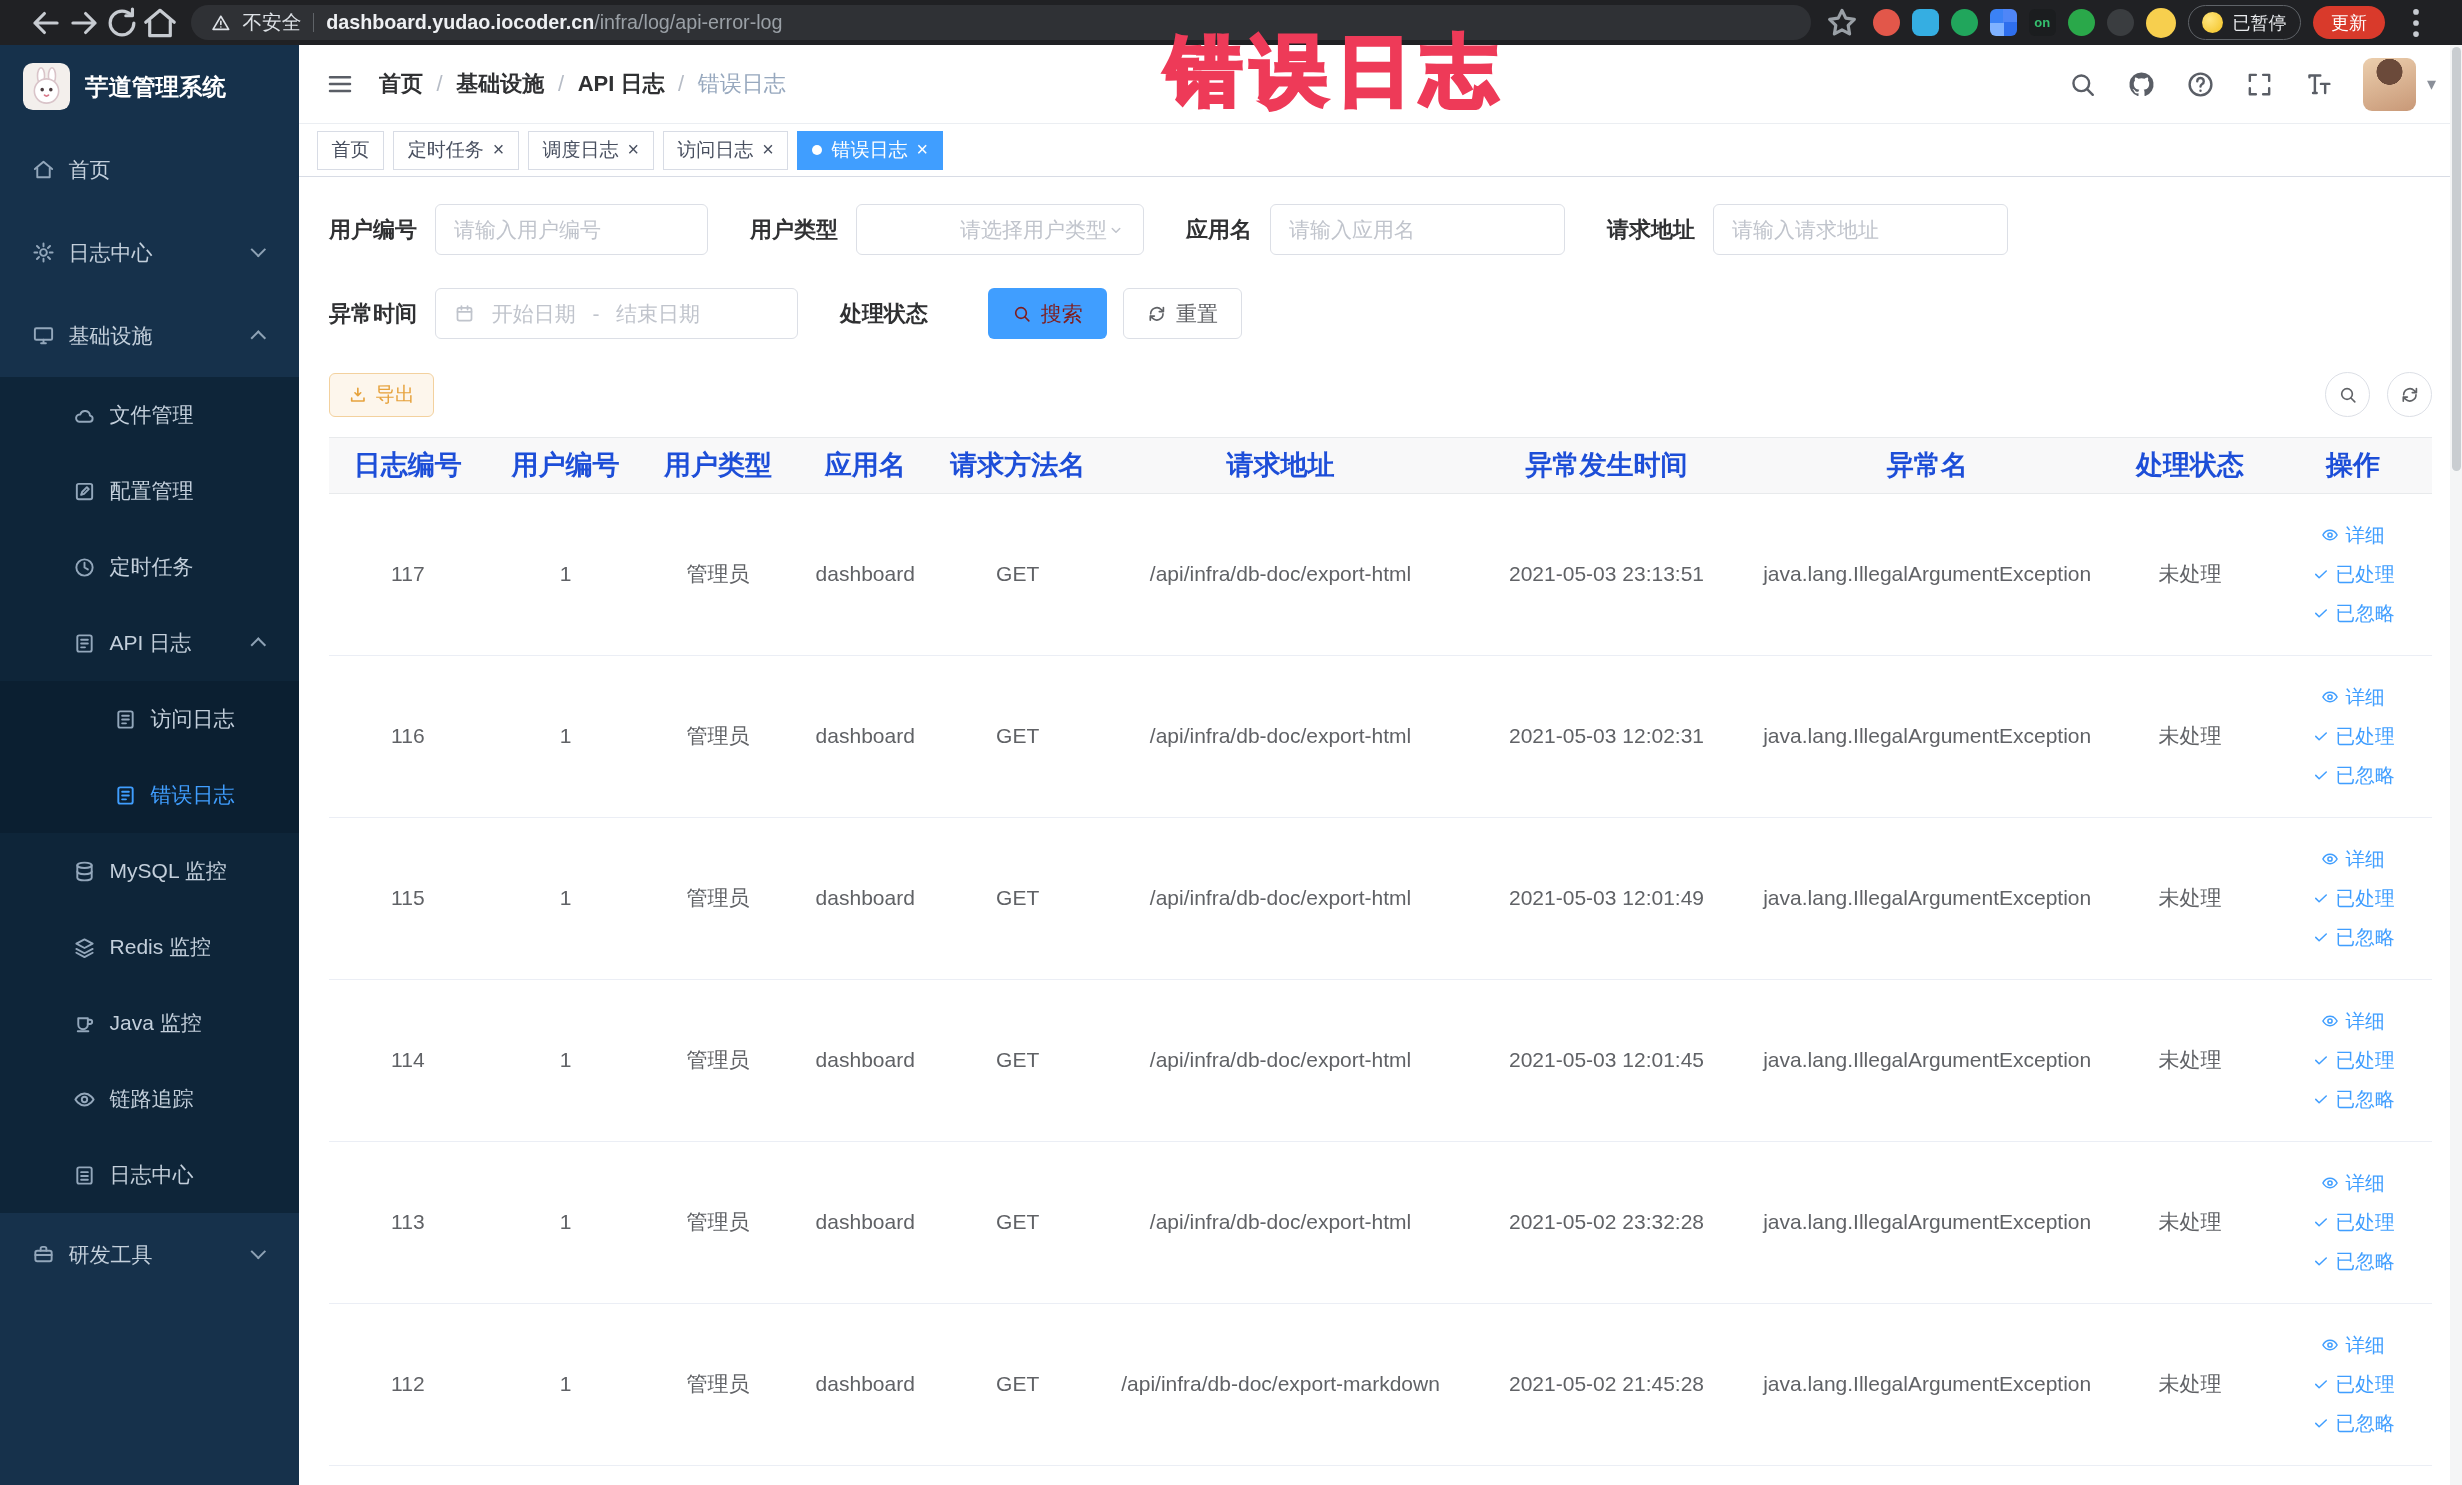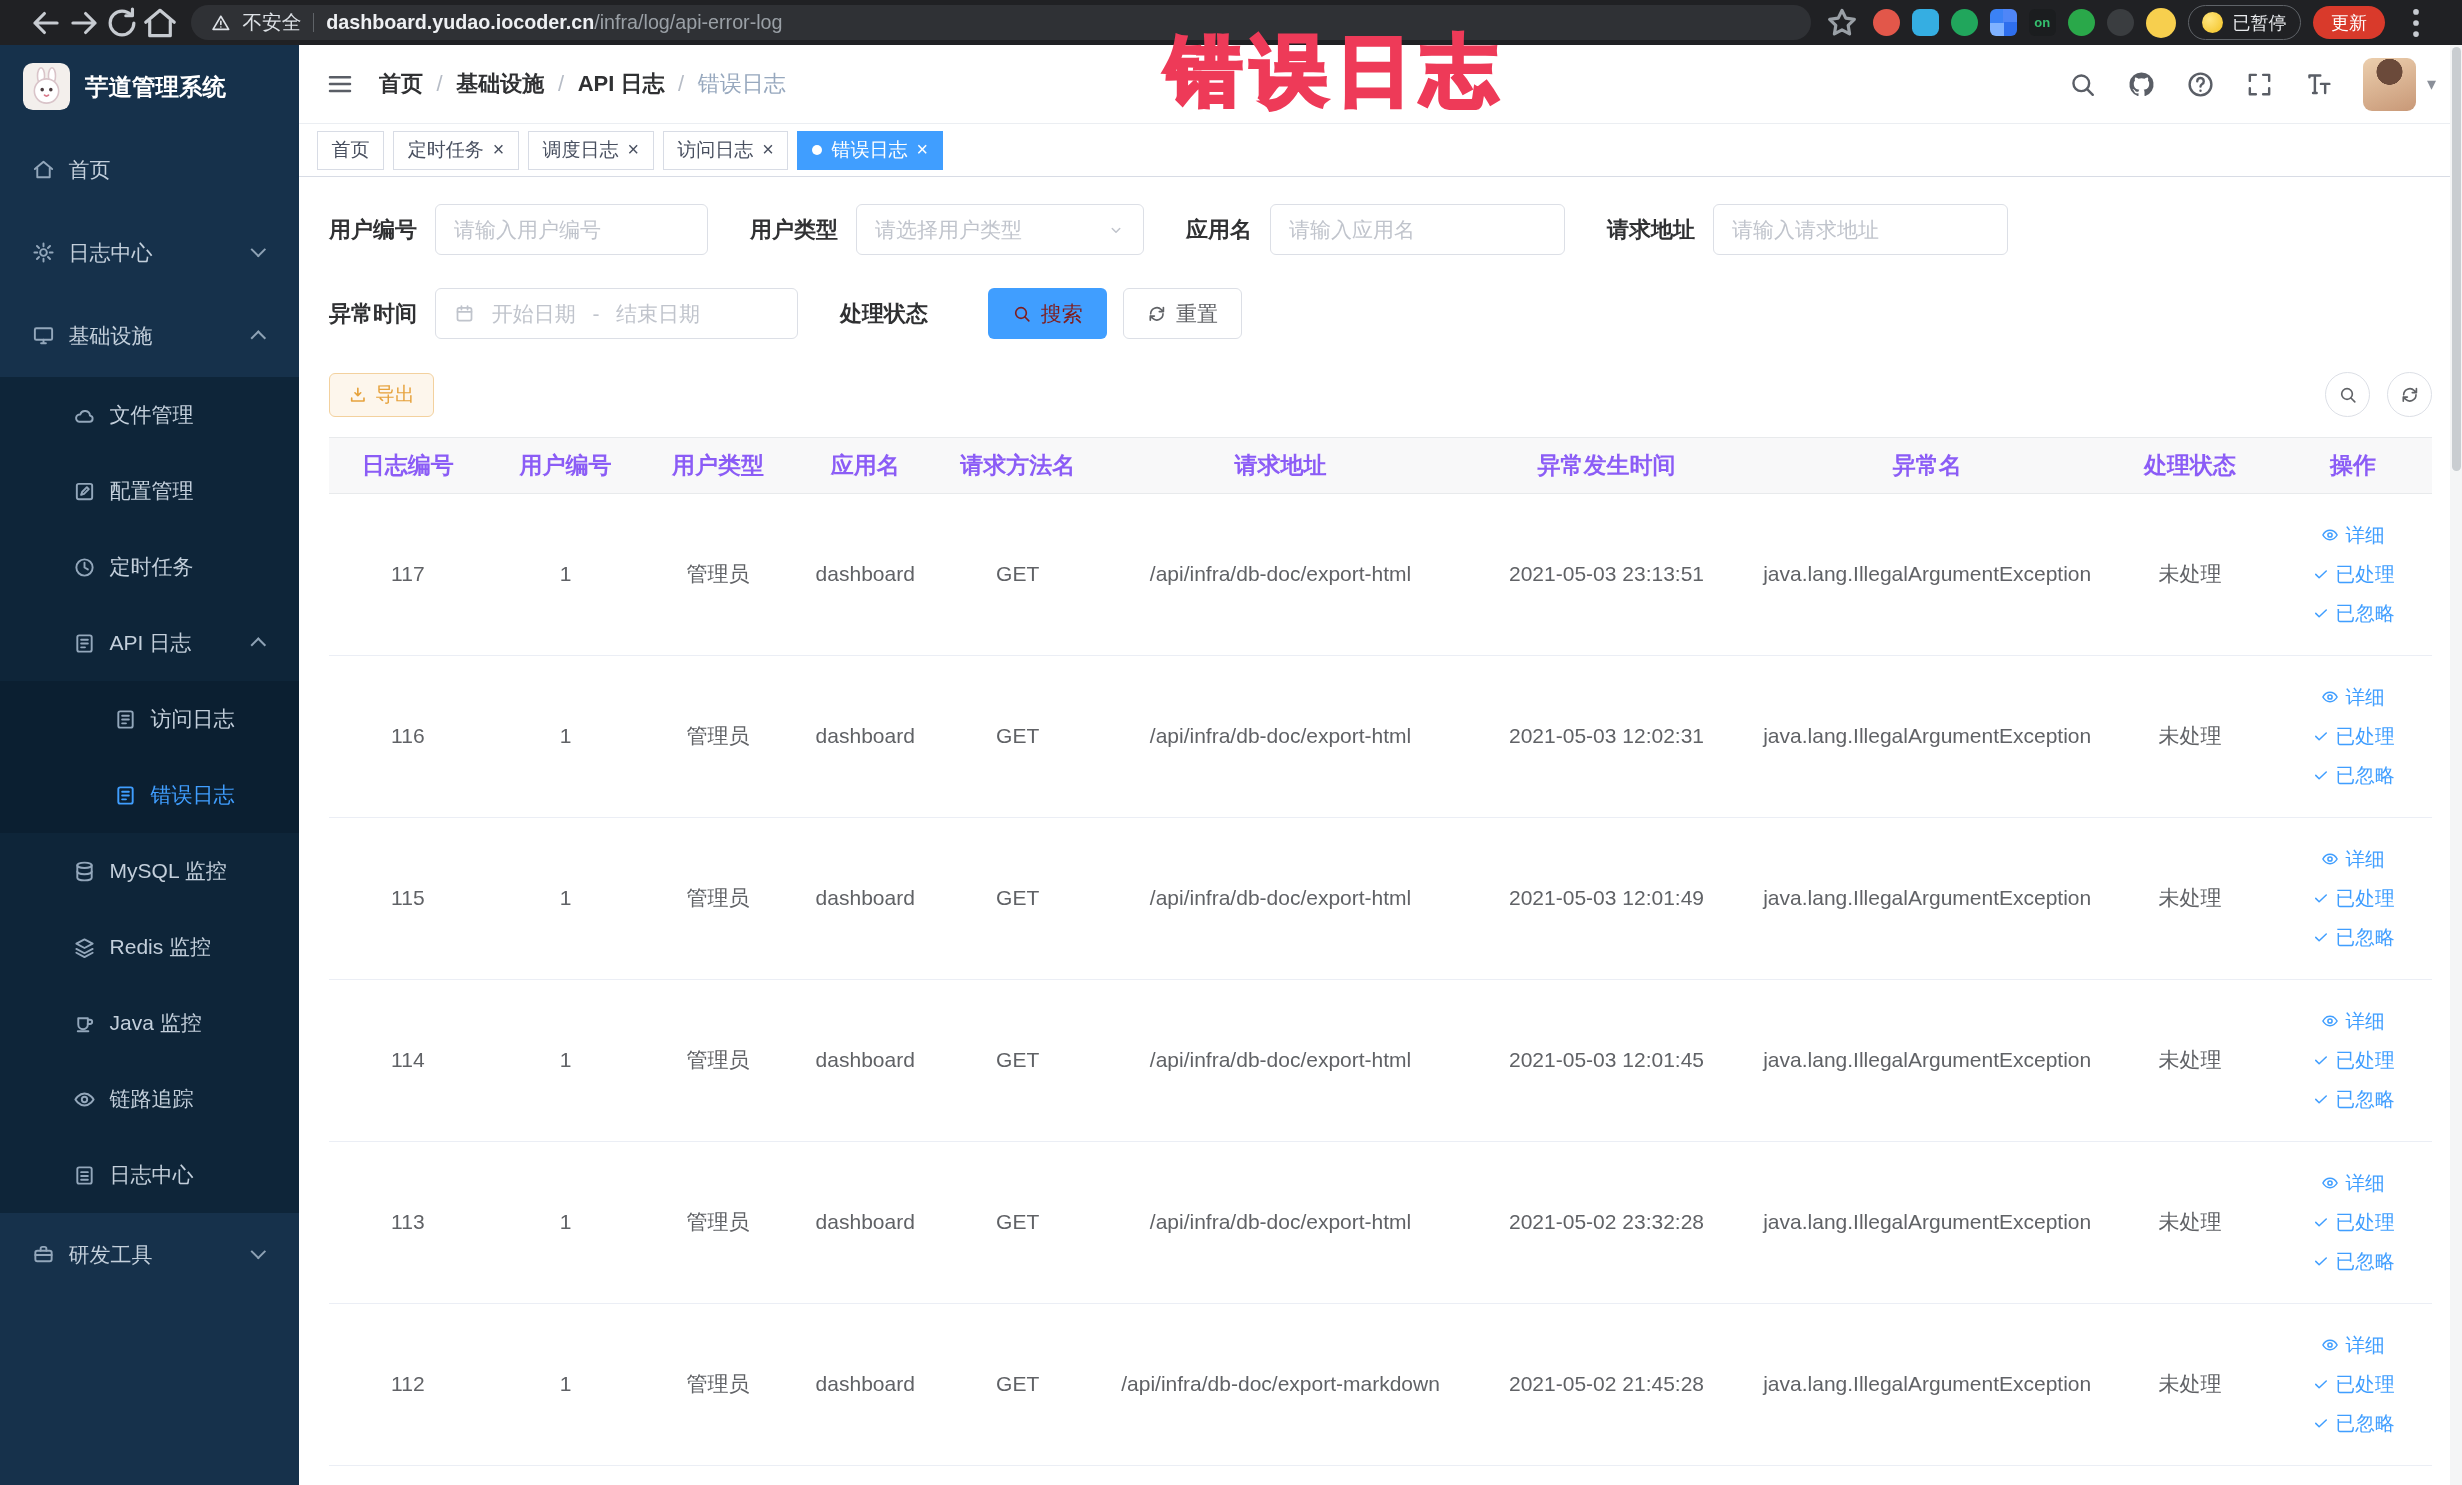--- a/index.html
+++ b/index.html
@@ -71,39 +71,39 @@
   .tag.active{background:var(--accent,#409eff);border-color:var(--accent,#409eff);color:#fff}
   .tag .dot{width:10.6px;height:10.6px;border-radius:50%;background:#fff;flex:none}
 
   
   .content{flex:1;padding:27px 30px;overflow:hidden;background:#fff}
   .frow{display:flex;align-items:center;margin-bottom:33px}
   .fgroup{display:flex;align-items:center;margin-right:42px}
   .flabel{font-size:22px;font-weight:700;color:#303133;margin-right:18px;white-space:nowrap}
   .finput{height:51px;border:0.8px solid #dcdfe6;border-radius:6px;background:#fff;font-size:21px;color:#606266;padding:0 18px;font-family:inherit}
   input.finput::placeholder{color:#c0c4cc}
-  .fselect{display:flex;align-items:center;justify-content:space-between;cursor:pointer}
+  .fselect{display:flex;align-items:center;justify-content:flex-end;cursor:pointer}
   .fselect .ph,.daterange .ph{color:#c0c4cc}
   .fselect .icon{color:#c0c4cc;font-size:18px}
   .daterange{display:flex;align-items:center;gap:16.7px;cursor:pointer}
   .daterange .icon{color:#c0c4cc;font-size:21px}
   .daterange .rsep{color:#c0c4cc}
   .w360{width:273px}.w380{width:288px}.w390{width:295px}.w480{width:363px}
   .btn{height:51px;border-radius:6px;display:inline-flex;align-items:center;gap:9px;font-size:21px;padding:0 23px;cursor:pointer;border:0.8px solid transparent;font-family:inherit}
   .btn-primary{background:var(--accent,#409eff);color:#7f1d1d}
   .btn-plain{background:#fff;border-color:#dcdfe6;color:#606266}
   .btn .icon{font-size:19.7px}
   .toolbar{display:flex;align-items:center;margin-bottom:19.7px}
   .btn-warning{height:44px;background:#fdf6ec;border:0.8px solid #f3d19e;color:var(--warning,#e6a23c);font-size:19.7px;border-radius:6px;padding:0 18px;gap:7.6px;display:inline-flex;align-items:center;cursor:pointer;font-family:inherit}
   .tool-circles{margin-left:auto;display:flex;gap:16.7px}
   .circle-btn{width:45px;height:45px;border-radius:50%;border:0.8px solid #dcdfe6;display:flex;align-items:center;justify-content:center;color:#606266;font-size:19.7px;background:#fff;cursor:pointer}
 
   
   table{width:100%;border-collapse:collapse;table-layout:fixed}
-  thead th{background:#f8f8f9;height:56px;font-size:23px;font-weight:700;color:#8b5cf6;border-bottom:0.8px solid #e8eaec;border-top:0.8px solid #e8eaec;text-align:center;padding:0 6px}
+  thead th{background:#f8f8f9;height:56px;font-size:27px;font-weight:700;color:#1d4ed8;border-bottom:0.8px solid #e8eaec;border-top:0.8px solid #e8eaec;text-align:center;padding:0 6px}
   tbody td{height:162px;border-bottom:0.8px solid #ebeef5;font-size:21px;color:#606266;text-align:center;vertical-align:middle;padding:0 7.6px;word-break:break-all}
   .actions{display:flex;flex-direction:column;align-items:center;gap:12px}
   .action-link{color:var(--accent,#409eff);font-size:19.7px;display:inline-flex;align-items:center;gap:6px;cursor:pointer;white-space:nowrap}
   .action-link .icon{font-size:18px}
 
   
   .watermark{position:absolute;top:21px;left:1166px;font-size:76px;font-weight:700;letter-spacing:9px;
     color:#f77f93;-webkit-text-stroke:3.8px var(--watermark,#ee3a58);z-index:60;pointer-events:none;white-space:nowrap}
   .scrollbar{position:absolute;right:0;top:45px;bottom:0;width:12px;background:#f4f5f6;z-index:40}
   .scroll-thumb{position:absolute;top:1.5px;left:1.5px;width:9px;height:424px;background:#c9cdd1;border-radius:4.5px}

